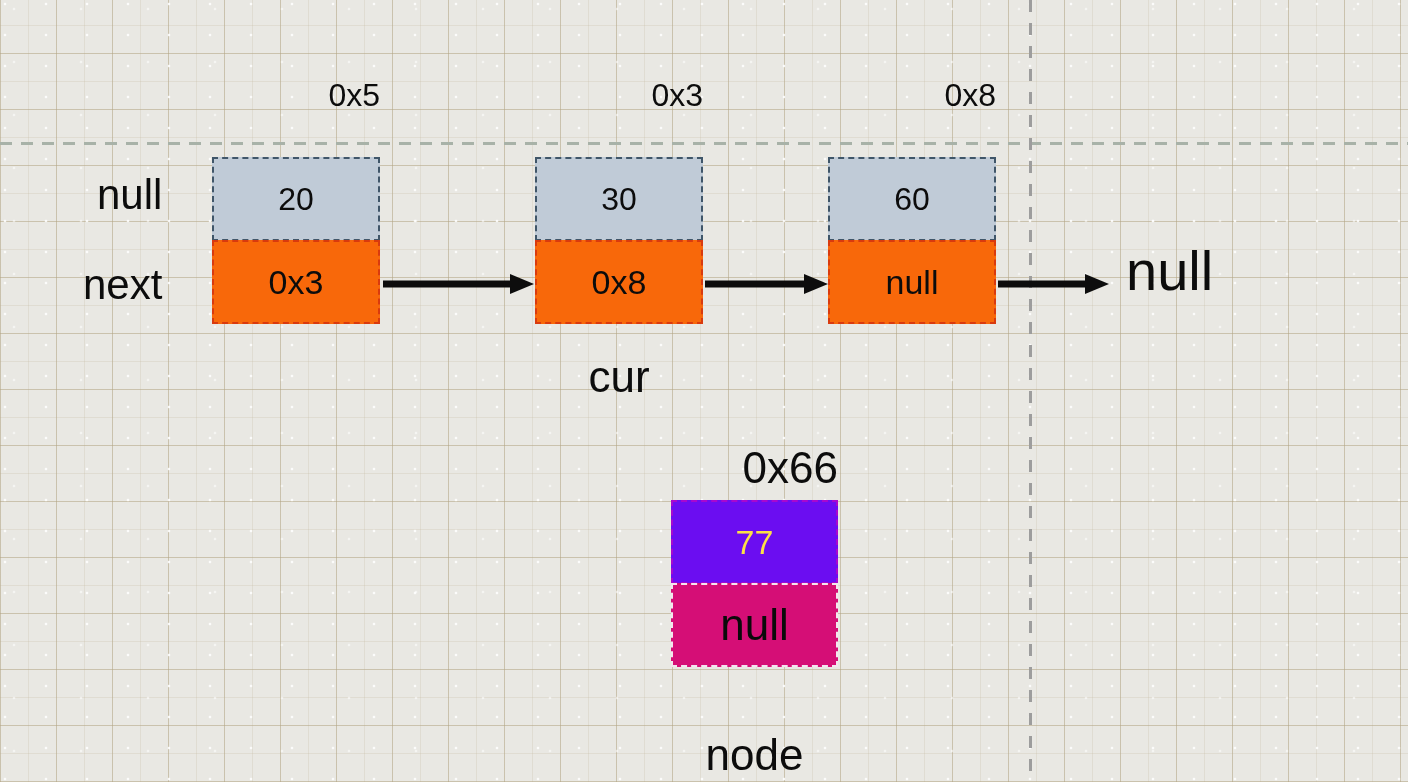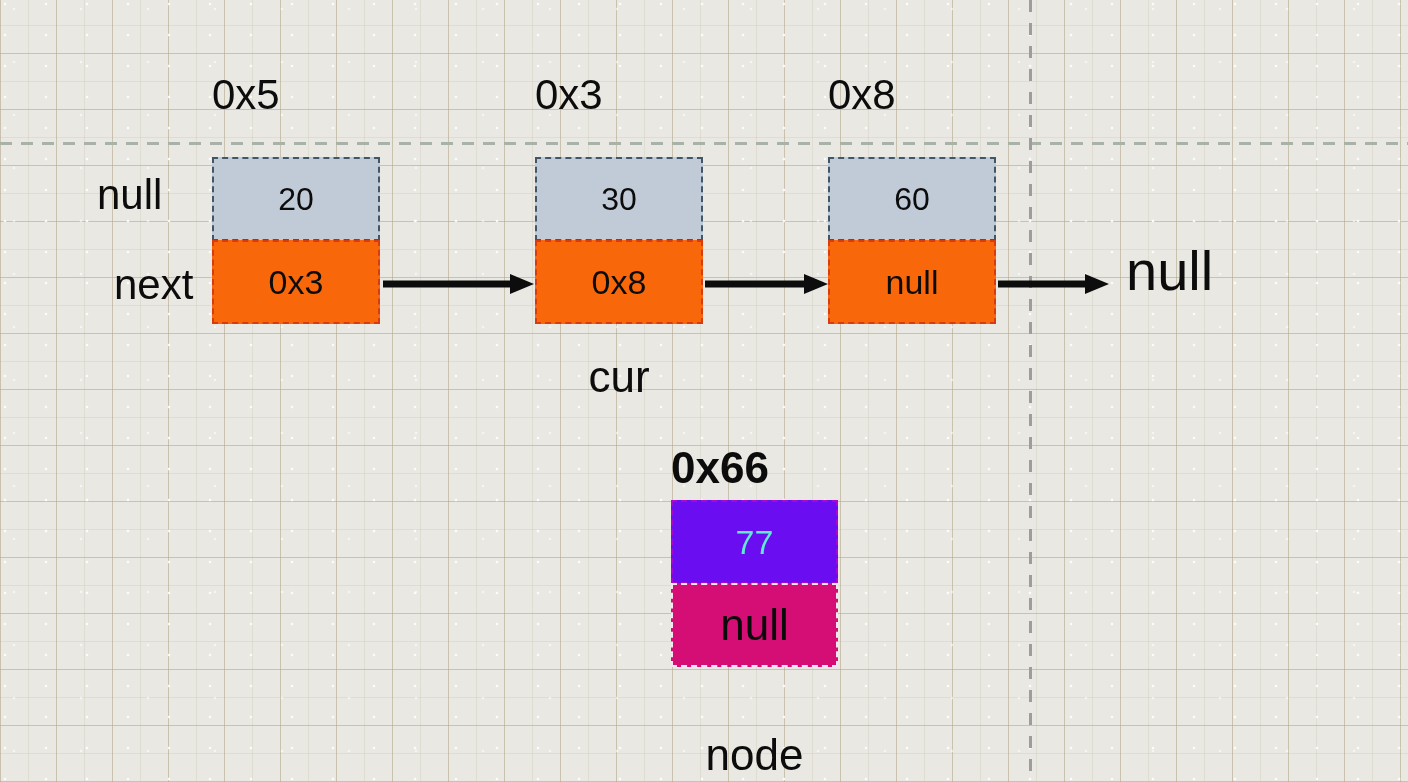--- a/index.html
+++ b/index.html
@@ -29,46 +29,46 @@
   .vguide {
     position: absolute; top: 0; height: 782px; left: 1029px; width: 3px;
     background: repeating-linear-gradient(180deg, #9d9d9d 0 12px, transparent 12px 23px);
   }
   .field-label {
     position: absolute; font-size: 42px; line-height: 50px; white-space: nowrap;
   }
   .mem-node { position: absolute; top: 72px; width: 168px; height: 340px; }
   .mem-node .addr {
     position: absolute; top: 0; left: 0; width: 100%;
-    text-align: left; font-size: 42px; line-height: 46px; white-space: nowrap;
+    text-align: right; font-size: 32px; line-height: 46px; white-space: nowrap;
   }
   .mem-node .box { position: absolute; top: 85px; left: 0; width: 168px; }
   .cell {
     box-sizing: border-box; width: 168px; height: 84px;
     display: flex; align-items: center; justify-content: center;
   }
   .cell.data {
     background: #c0cbd7; border: 2px dashed #405669; font-size: 32px;
   }
   .cell.next {
     background: #f8680a; border: 2px dashed #d93a0e; font-size: 34px; margin-top: -1px;
   }
   .mem-node .below {
     position: absolute; top: 280px; left: 0; width: 100%;
     text-align: center; font-size: 44px; line-height: 50px; white-space: nowrap;
   }
   .new-node { position: absolute; left: 671px; top: 444px; width: 167px; height: 310px; }
   .new-node .addr {
     position: absolute; top: 0; left: 0; width: 100%;
-    text-align: left; font-size: 44px; line-height: 48px; font-weight: bold;
+    text-align: right; font-size: 44px; line-height: 48px;
   }
   .new-node .box { position: absolute; top: 56px; left: 0; width: 167px; }
   .cell.newdata {
     width: 167px; background: #6b0df1; border: 2px dashed #a808cf;
-    color: #5eead4; font-size: 34px;
+    color: #fde047; font-size: 34px;
   }
   .cell.newnext {
     width: 167px; background: #d50e76; border: 2px dashed #f3e6ee;
     color: #0a0a0a; font-size: 44px; margin-top: -1px;
   }
   .new-node .below {
     position: absolute; top: 258px; left: 0; width: 100%;
     text-align: center; font-size: 44px; line-height: 48px; margin-top: 29px;
   }
   .arrow { position: absolute; top: 273px; height: 22px; }
@@ -89,21 +89,21 @@
 </style>
 </head>
 <body>
 
 <div class="canvas">
 
   <div class="hguide"></div>
   <div class="vguide"></div>
 
   <div class="field-label" style="left:97px; top:170px;">null</div>
-  <div class="field-label" style="left:114px; top:260px;">next</div>
+  <div class="field-label" style="left:83px; top:260px;">next</div>
 
   <div class="mem-node" style="left:212px;">
     <div class="addr">0x5</div>
     <div class="box">
       <div class="cell data">
         <span>20</span>
       </div>
       <div class="cell next">
         <span>0x3</span>
       </div>

